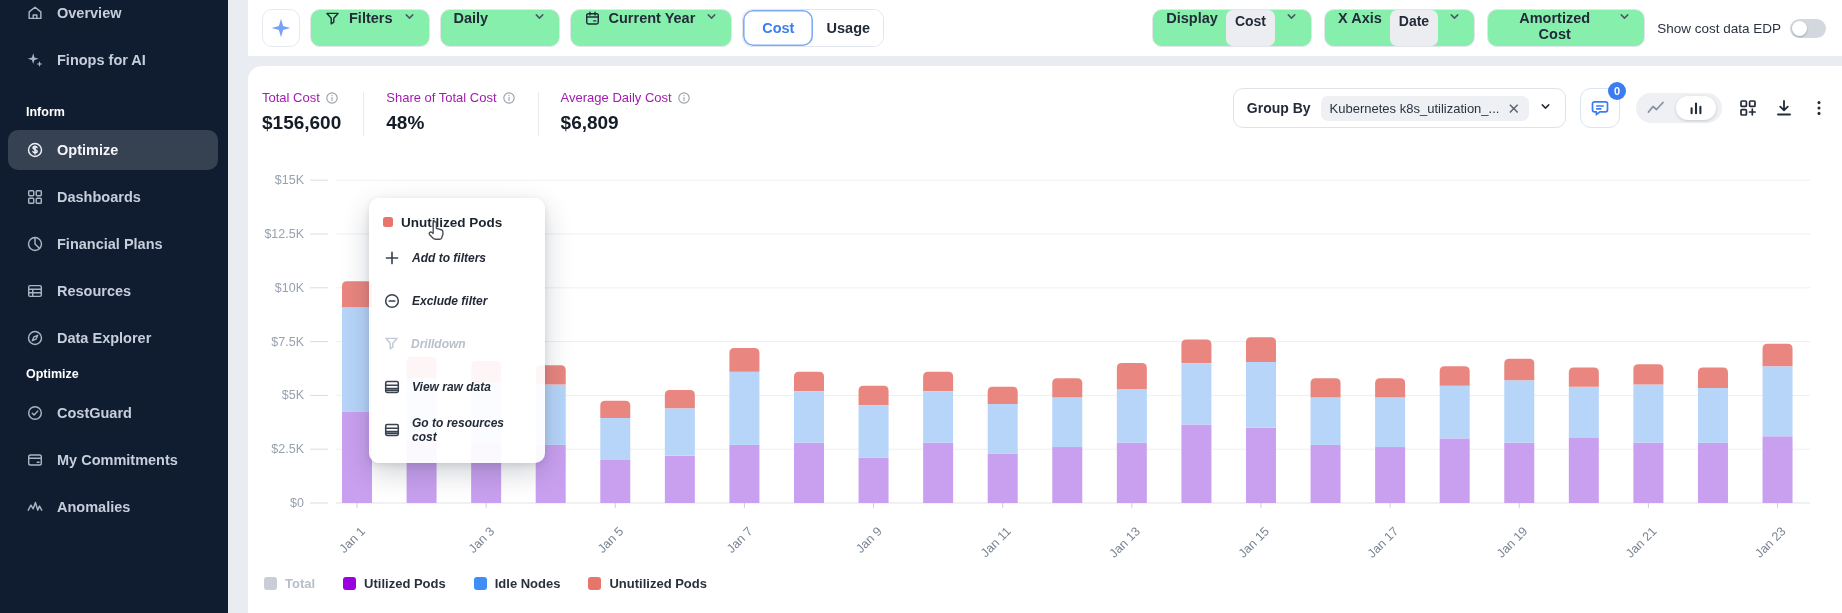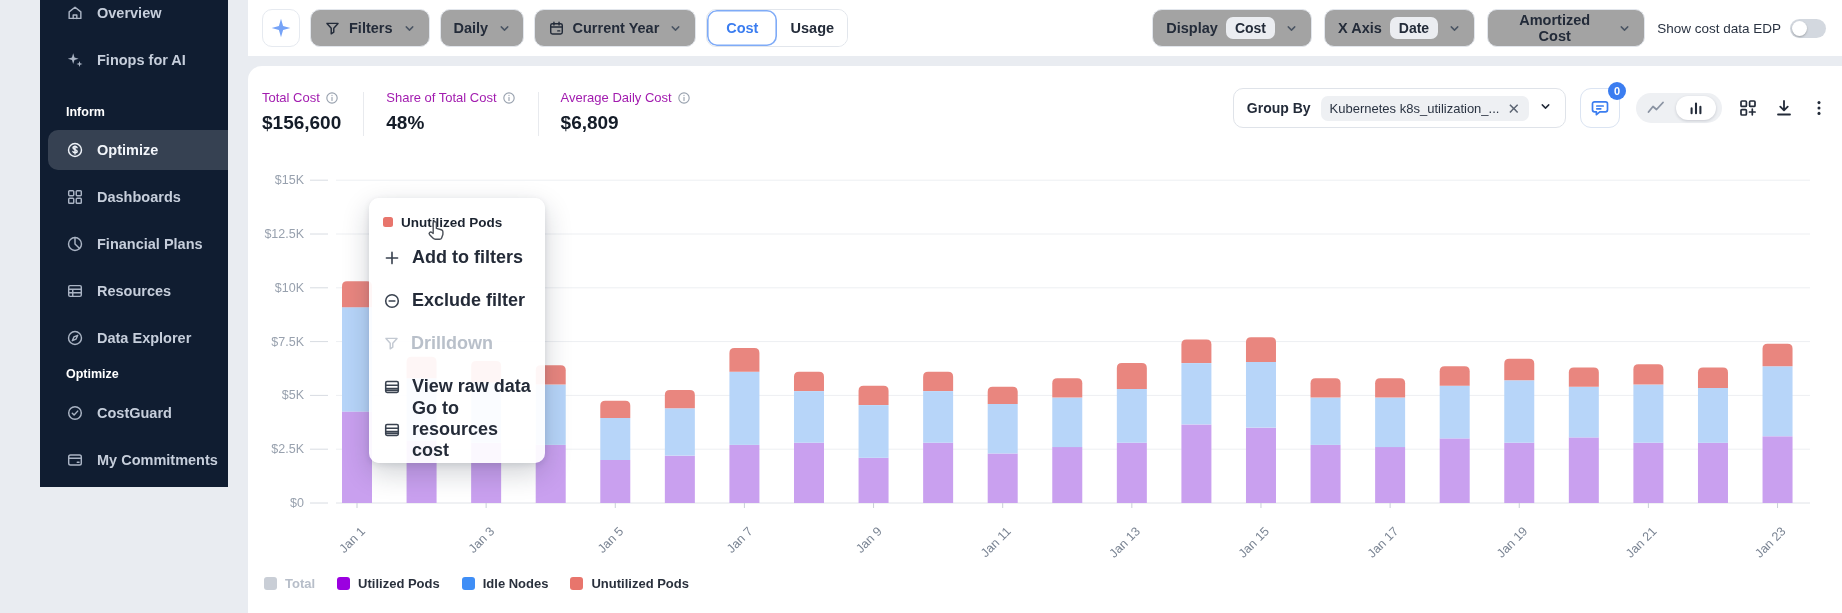--- a/index.html
+++ b/index.html
@@ -1,44 +1,44 @@
 <!DOCTYPE html>
 <html><head>
 <meta charset="utf-8">
 <style>
   * { margin:0; padding:0; box-sizing:border-box; }
   html,body { width:1842px; height:613px; overflow:hidden; background:#e9ecf1;
     font-family:"Liberation Sans", sans-serif; }
   .app { position:relative; width:1842px; height:613px; }
 
   
-  .sidebar { position:absolute; left:0; top:0; width:228px; height:487px;
-    background:#101d31; color:#c6cedb; overflow:hidden;margin-left:40px; }
+  .sidebar { position:absolute; left:0; top:0; width:228px; height:613px;
+    background:#101d31; color:#c6cedb; overflow:hidden; }
   .side-list { padding-top:0; margin-top:-7px; }
   .side-item { display:flex; align-items:center; gap:13px; height:40px;
     margin:0 10px 7px 8px; padding-left:18px; border-radius:10px;
     font-size:14.5px; font-weight:700; color:#c6cedb; cursor:pointer; }
   .side-item svg { flex:0 0 auto; }
   .side-item.selected { background:rgba(255,255,255,.16); color:#f2f5fa; }
   .side-header { font-size:12.5px; font-weight:700; color:#ffffff; padding-left:26px; }
   .sh-inform { margin:25px 0 11px 0; }
   .sh-optimize { margin:9px 0 12px 0; }
 
   
   .main { position:absolute; left:228px; top:0; right:0; bottom:0; background:#e9ecf1; }
   .topbar { margin-left:20px; height:56px; background:#fff; display:flex;
     align-items:center; padding:0 16px 0 14px; gap:10px; }
-  .tb-btn { display:inline-flex; align-items:center; gap:8px; height:38px;
-    background:#a3a3a3; border:1px solid #e2e6ec; border-radius:10px; padding:0 13px;
+  .tb-btn { display:inline-flex; gap:8px; height:38px;
+    background:#86efac; border:1px solid #e2e6ec; border-radius:10px; padding:0 13px;
     font-size:14.5px; font-weight:700; color:#232b39; cursor:pointer;
     font-family:"Liberation Sans",sans-serif; }
   .tb-btn .chev { display:inline-flex; color:#4b5563; margin-left:2px; }
   .icon-btn { width:38px; height:38px; border:1px solid #e6eaf0; border-radius:10px;
     background:#fff; display:inline-flex; align-items:center; justify-content:center; cursor:pointer; }
-  .w-daily { width:84px; justify-content:space-between; }
+  .w-daily { width:120px; justify-content:space-between; }
   .seg { display:inline-flex; border:1px solid #e2e6ec; border-radius:10px; height:38px; overflow:hidden; background:#fff; }
   .seg button { border:0; background:#fff; width:70px; font-size:14.5px; font-weight:700;
     color:#232b39; cursor:pointer; font-family:"Liberation Sans",sans-serif; }
   .seg button.active { color:#3b7df0; border-radius:10px;
     box-shadow:inset 0 0 0 1.6px #7fabf7; }
   .right-controls { margin-left:auto; display:flex; align-items:center; gap:12px; }
   .pill { background:#ebedf1; border-radius:7px; padding:3px 9px; font-size:14px; font-weight:700; color:#232b39; }
   .edp { display:flex; align-items:center; gap:9px; font-size:13.5px; color:#2a3342; font-weight:400; }
   .switch { width:36px; height:19px; background:#d3d8df; border-radius:10px; position:relative; cursor:pointer; }
   .switch::after { content:""; position:absolute; left:2px; top:2px; width:15px; height:15px;
@@ -66,34 +66,34 @@
     background:#3b7df0; color:#fff; font-size:11px; font-weight:700; display:flex;
     align-items:center; justify-content:center; padding:0 4px; }
   .ctype { display:flex; align-items:center; background:#eef0f3; border-radius:18px; padding:3px 6px; gap:6px; }
   .ctype .flat { color:#8a93a2; display:flex; cursor:pointer; padding:0 4px; }
   .ctype .sel { background:#fff; border-radius:14px; padding:4px 12px; display:flex;
     box-shadow:0 1px 3px rgba(25,35,55,.18); color:#232b39; cursor:pointer; }
   .plain-ic { display:flex; color:#232b39; cursor:pointer; }
 
   #chart { position:absolute; left:0; top:0; z-index:1; pointer-events:none; }
 
-  .legend { position:absolute; left:16px; top:510px; display:flex; align-items:center; gap:22px; z-index:2; }
+  .legend { position:absolute; left:16px; top:510px; display:flex; align-items:center; gap:28px; z-index:2; }
   .lg-item { display:flex; align-items:center; gap:8px; font-size:13px; font-weight:700; color:#29303c; cursor:pointer; }
   .lg-item.disabled { color:#b7bec9; }
   .lg-sw { width:13px; height:13px; border-radius:3px; }
 
   .ctx-menu { position:absolute; left:121px; top:132px; width:176px; z-index:5;
     background:rgba(255,255,255,.93); border-radius:10px;
     box-shadow:0 10px 28px rgba(20,30,50,.20), 0 2px 6px rgba(20,30,50,.10);
     padding:10px 14px 12px 14px; }
   .ctx-head { display:flex; align-items:center; gap:8px; font-size:13.5px; font-weight:700;
     color:#1c2430; height:28px; }
   .ctx-sw { width:10px; height:10px; border-radius:2.5px; }
-  .ctx-item { display:flex; align-items:center; gap:11px; height:43px; font-size:18px;
-    font-weight:700; color:#242b38; cursor:pointer; }
+  .ctx-item { display:flex; align-items:center; gap:11px; height:43px; font-size:12px;
+    font-weight:700; color:#242b38; cursor:pointer;font-style:italic; }
   .ctx-item svg { color:#39424f; }
   .ctx-item.disabled { color:#b9c0ca; cursor:default; }
   .ctx-item.disabled svg { color:#c3c9d2; }
 
   .cursor { position:absolute; left:176px; top:152px; z-index:6; pointer-events:none; }
 </style>
 </head>
 <body>
 
 <div class="app">

